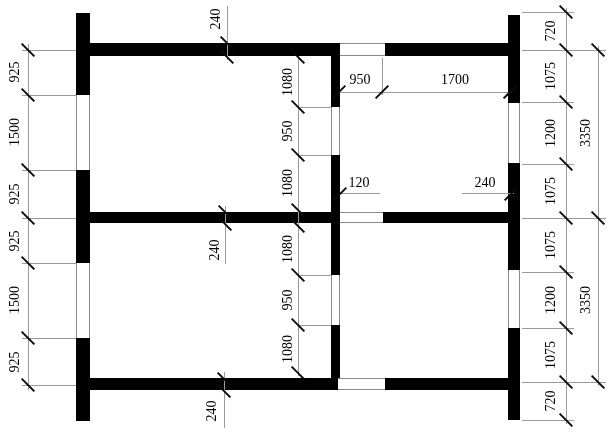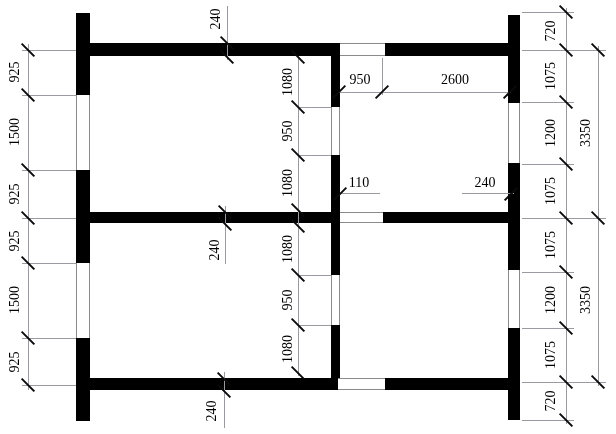--- a/index.html
+++ b/index.html
@@ -69,26 +69,26 @@
   <span class="dim v" style="left:586px;top:300px;">3350</span>
 
   <span class="dim v" style="left:288px;top:82px;">1080</span>
   <span class="dim v" style="left:288px;top:131px;">950</span>
   <span class="dim v" style="left:288px;top:183px;">1080</span>
   <span class="dim v" style="left:288px;top:249px;">1080</span>
   <span class="dim v" style="left:288px;top:300px;">950</span>
   <span class="dim v" style="left:288px;top:349px;">1080</span>
 
   <span class="dim" style="left:360px;top:80px;">950</span>
-  <span class="dim" style="left:455px;top:80px;">2600</span>
+  <span class="dim" style="left:455px;top:80px;">1700</span>
 
   <span class="dim v" style="left:216px;top:19px;">240</span>
   <span class="dim v" style="left:215px;top:250px;">240</span>
   <span class="dim v" style="left:212px;top:411px;">240</span>
-  <span class="dim" style="left:359px;top:183px;">110</span>
+  <span class="dim" style="left:359px;top:183px;">120</span>
   <span class="dim" style="left:485px;top:183px;">240</span>
 
 <div class="dl" style="left: 28px; top: 44px; width: 1px; height: 346px;"></div>
     <div class="dl" style="left: 566px; top: 8px; width: 1px; height: 416px;"></div>
     <div class="dl" style="left: 598px; top: 46px; width: 1px; height: 340px;"></div>
     <div class="dl" style="left: 298px; top: 56px; width: 1px; height: 320px;"></div>
     <div class="dl" style="left: 227px; top: 6px; width: 1px; height: 54px;"></div>
     <div class="dl" style="left: 225px; top: 206px; width: 1px; height: 58px;"></div>
     <div class="dl" style="left: 224px; top: 372px; width: 1px; height: 56px;"></div>
     <div class="dl" style="left: 382px; top: 58px; width: 1px; height: 37px;"></div>

